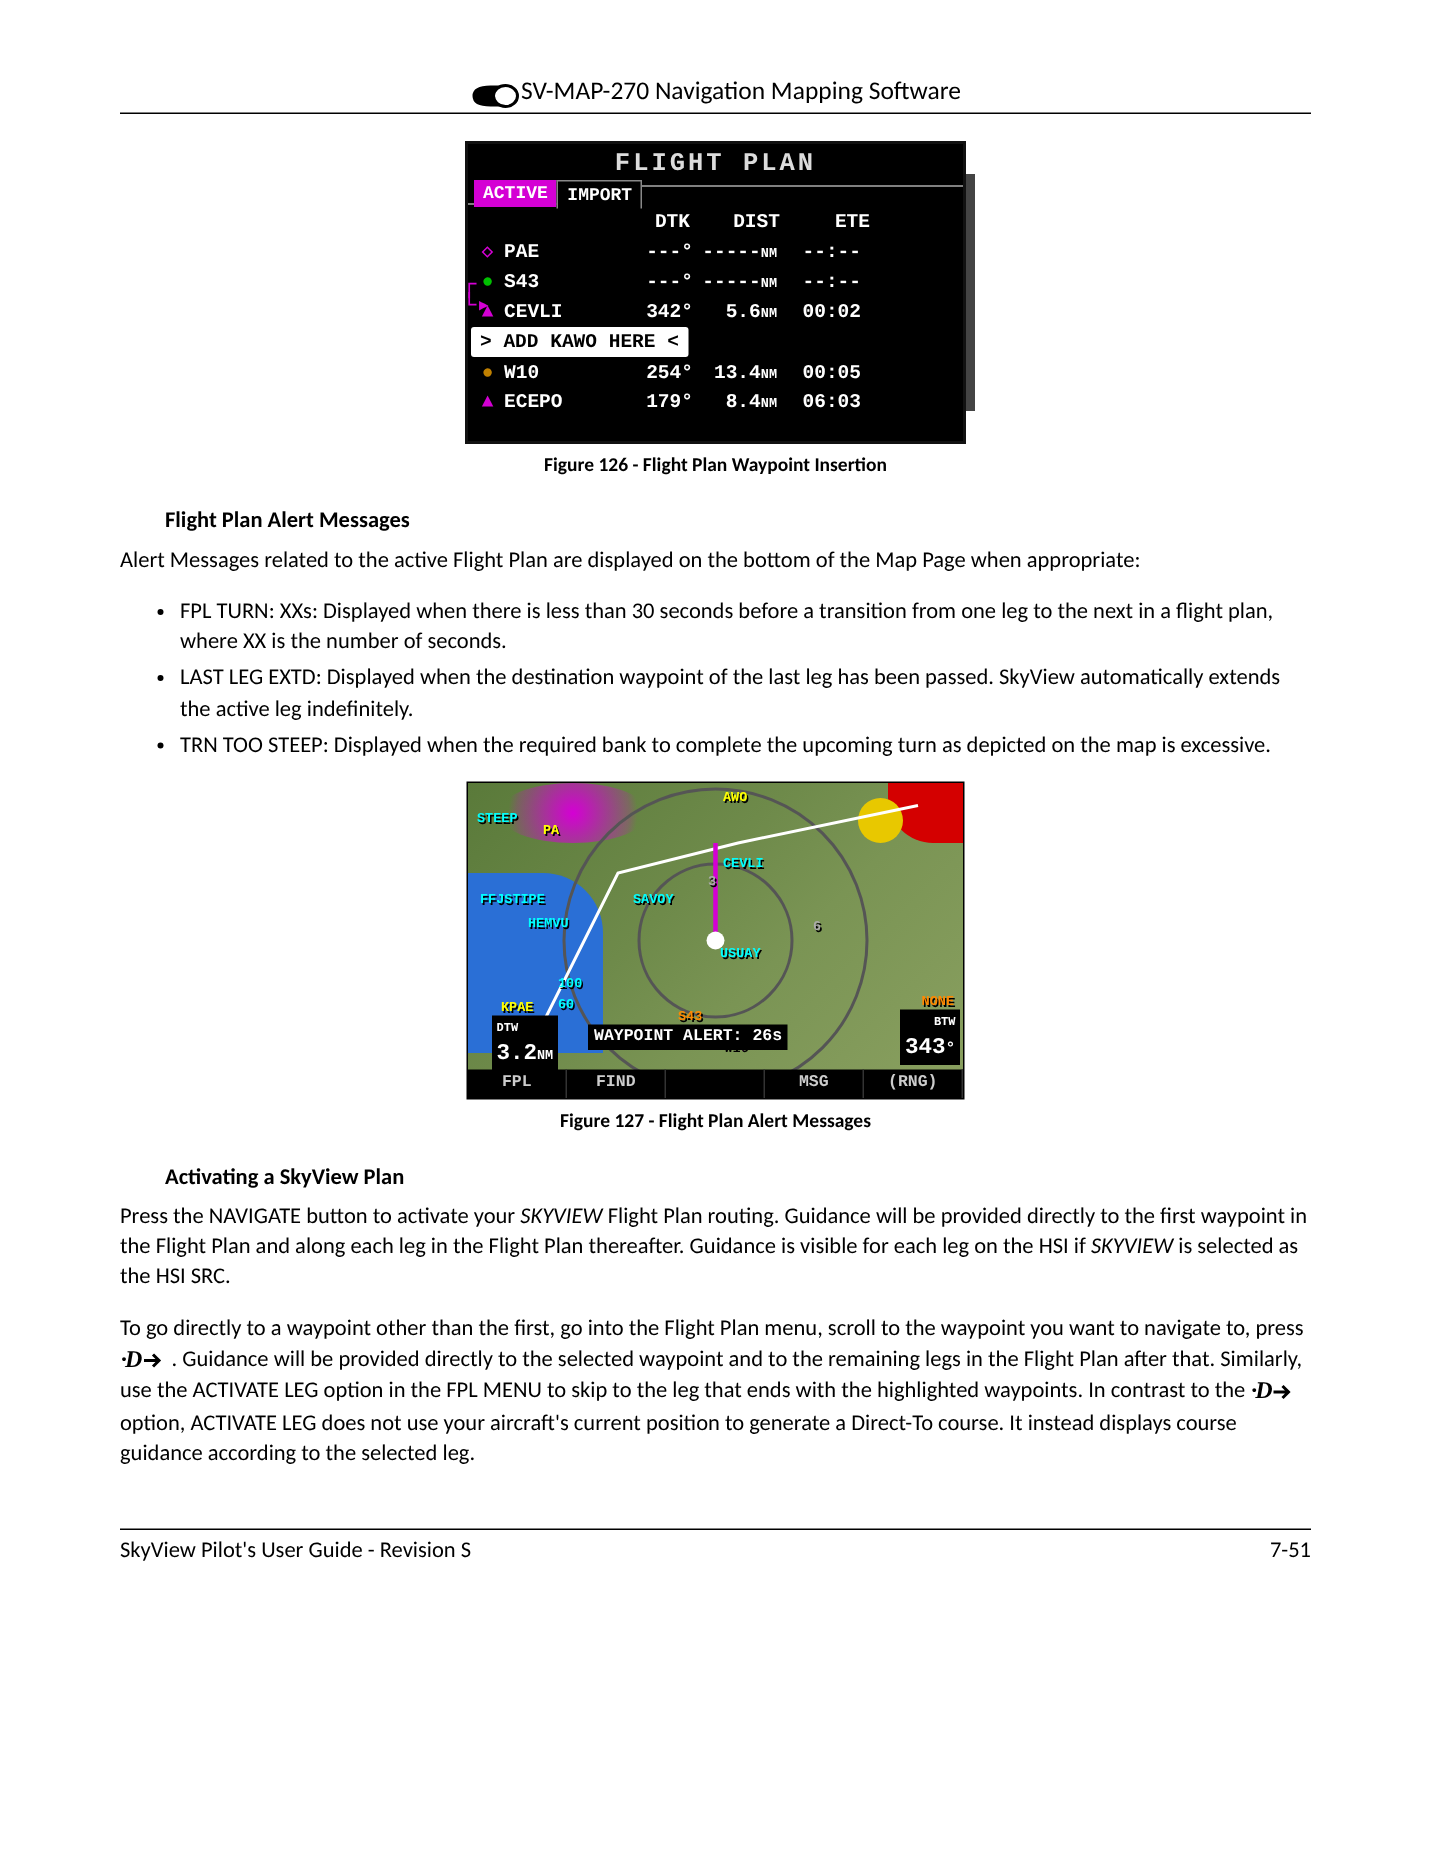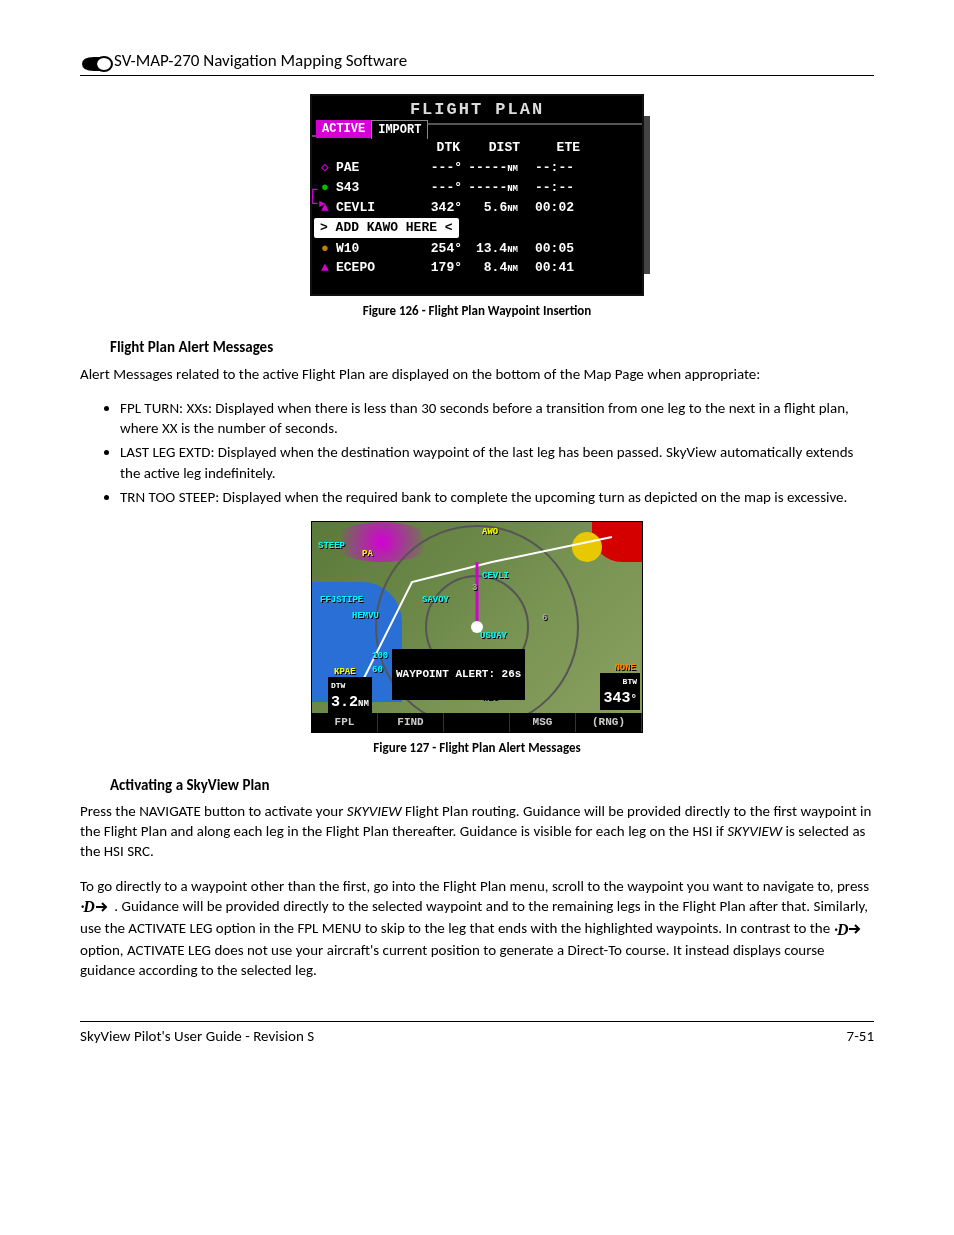--- a/index.html
+++ b/index.html
@@ -8,21 +8,21 @@
     color: #000;
     background: #fff;
     margin: 0;
     padding: 50px 80px 40px 80px;
     width: 954px;
     box-sizing: border-box;
     line-height: 1.35;
   }
   .header {
     display: flex;
-    justify-content: flex-start;
+    justify-content: center;
     align-items: flex-end;
     border-bottom: 1px solid #000;
     padding-bottom: 2px;
     margin-bottom: 18px;
   }
   .logo svg { display:block; }
   .doc-title { font-size: 17px; }
   .fp-screenshot {
     width: 330px;
     margin: 0 auto 6px auto;
@@ -136,21 +136,21 @@
   .map-softkeys{
     position:absolute; left:0; right:0; bottom:0;
     display:flex; background:#000; color:#ccc; font-size:11px;
   }
   .map-softkeys div{ flex:1; text-align:center; padding:2px 0; border-right:1px solid #333;}
   .map-readout{
     position:absolute; background:#000; color:#fff; font-size:11px; padding:1px 3px;margin-left:14px;
   }
   .alert-banner{
     position:absolute; left:80px; bottom:32px;
-    background:#000; color:#fff; font-size:11px; padding:18px 4px;
+    background:#000; color:#fff; font-size:11px; padding:1px 4px;
   }
   .dn-icon{
     display:inline-block; vertical-align:middle;
     font-family: "Times New Roman", serif;
     font-style: italic; font-weight:bold;
     font-size:16px;
   }
   .dn-icon::before{ content:"·"; font-style:normal; margin-right:-2px;}
   .dn-arrow{
     display:inline-block; vertical-align:middle;
@@ -223,21 +223,21 @@
     <span class="wp">W10</span>
     <span class="val">254°</span>
     <span class="val"><span>13.4</span><span class="nm">NM</span></span>
     <span class="val">00:05</span>
   </div>
   <div class="fp-row">
     <span class="fp-icon magenta-wp">▲</span>
     <span class="wp">ECEPO</span>
     <span class="val">179°</span>
     <span class="val"><span>8.4</span><span class="nm">NM</span></span>
-    <span class="val">00:41</span>
+    <span class="val">06:03</span>
   </div>
 </div>
 <div class="caption">Figure 126 - Flight Plan Waypoint Insertion</div>
 
 <div class="section-head">Flight Plan Alert Messages</div>
 <p class="body">Alert Messages related to the active Flight Plan are displayed on the bottom of the Map Page when appropriate:</p>
 <ul class="alerts">
   <li>FPL TURN: XXs:  Displayed when there is less than 30 seconds before a transition from one leg to the next in a flight plan, where XX is the number of seconds.</li>
   <li>LAST LEG EXTD:  Displayed when the destination waypoint of the last leg has been passed. SkyView automatically extends the active leg indefinitely.</li>
   <li>TRN TOO STEEP:  Displayed when the required bank to complete the upcoming turn as depicted on the map is excessive.</li>

